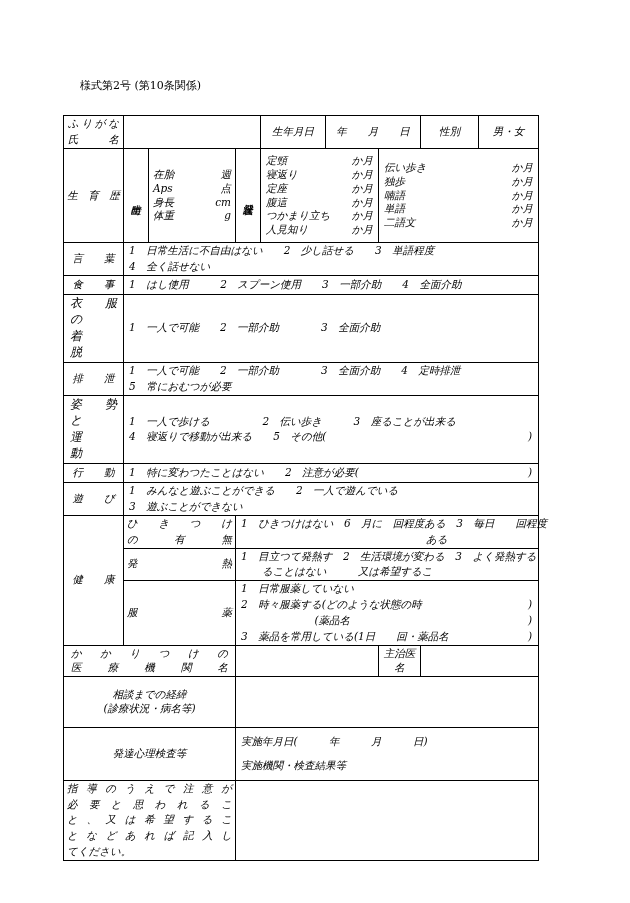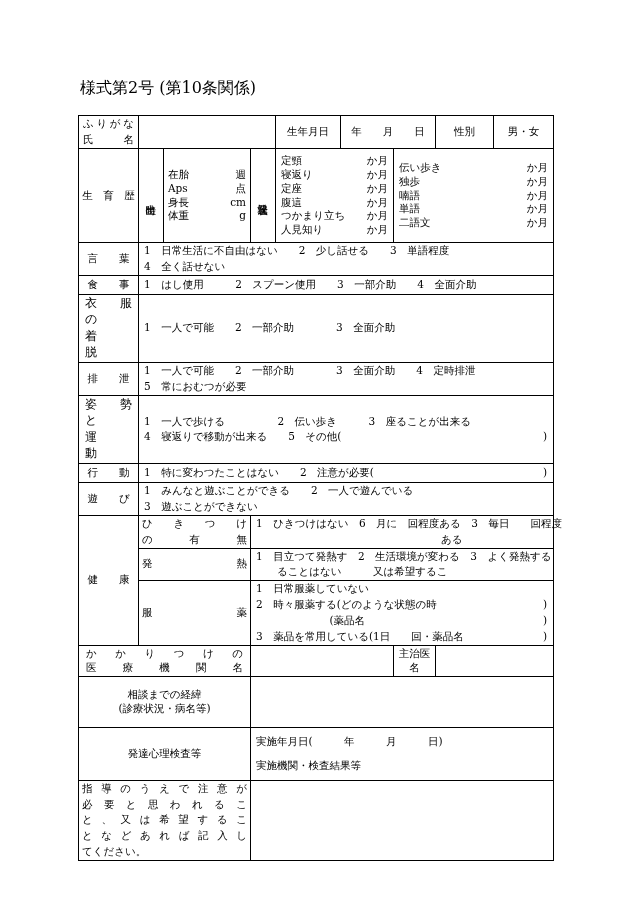--- a/index.html
+++ b/index.html
@@ -18,44 +18,45 @@
   .page {
     position: absolute;
     left: 0; top: 0;
     width: 630px;
     height: 903px;
   }
   .form-no {
     position: absolute;
     left: 80px;
     top: 78px;
-    font-size: 16px;
+    font-size: 11px;
     letter-spacing: 0px;
     white-space: nowrap;
   }
   .doc-title {
     position: absolute;
     left: 78px;
     top: 99px;
     width: 475px;
     text-align: center;
     font-size: 12px;
     letter-spacing: 7px;
     text-indent: 7px;
     white-space: nowrap;
   }
   table.main {
     position: absolute;
-    left: 78px;
+    left: 63px;
     top: 115px;
     width: 475px;
     border-collapse: collapse;
     table-layout: fixed;
     font-size: 10.5px;
     line-height: 1.32;
+    font-style: italic;
   }
   table.main td {
     border: 1px solid #000000;
     padding: 0;
     vertical-align: middle;
     font-size: 10.5px;
   }
   
   .ctr { text-align: center; }
   .vmid { vertical-align: middle; }

